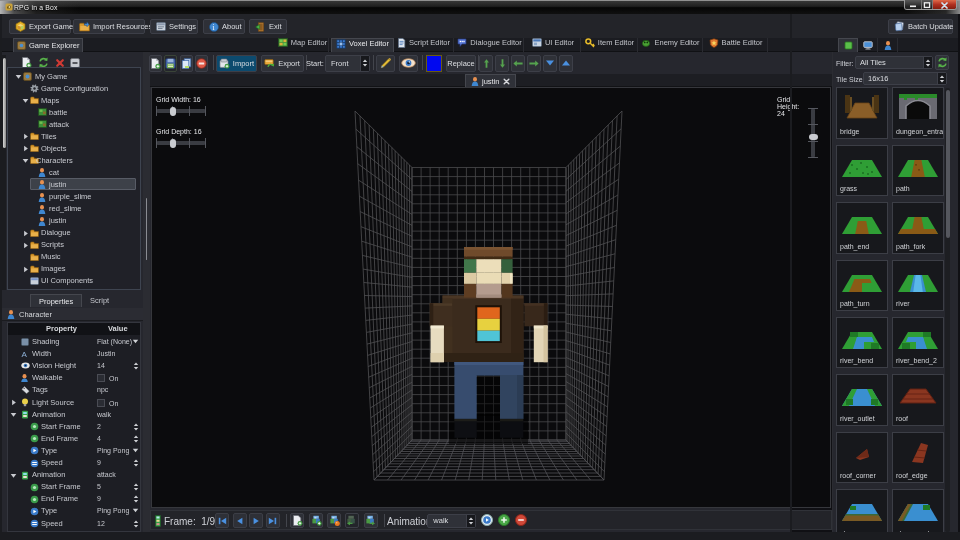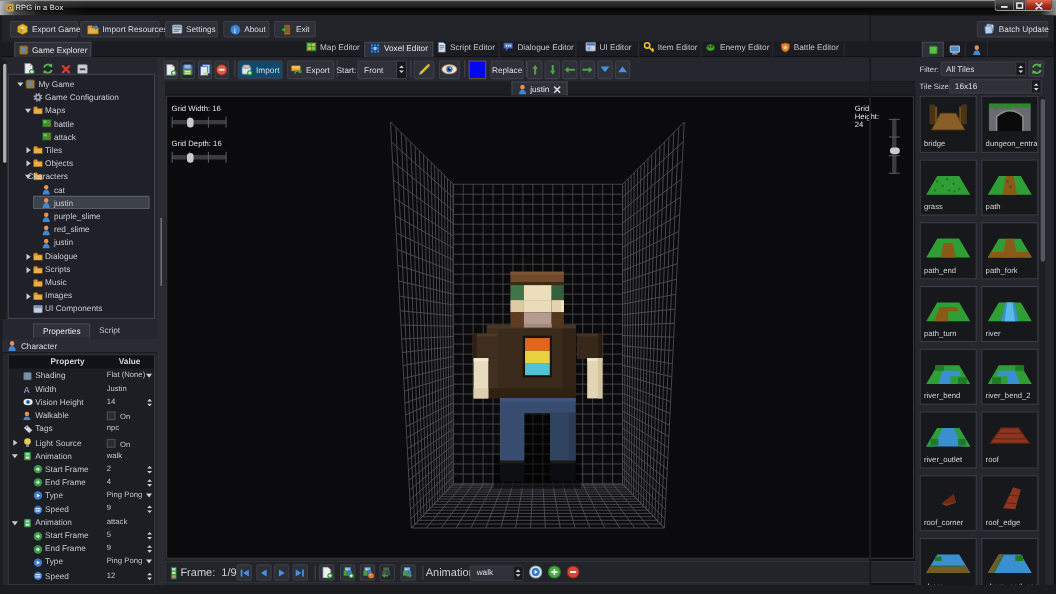--- a/index.html
+++ b/index.html
@@ -360,21 +360,21 @@
             <svg width="7" height="7" viewBox="0 0 7 7">
               <polygon points="0.7,1.9 6.3,1.9 3.5,5.7" fill="#c8cad0"></polygon>
             </svg>
           </span>
           <span class="ti" style="left:21px">
             <svg width="9" height="8" viewBox="0 0 9 8">
               <path d="M0.5 2 L0.5 7.5 L8.5 7.5 L8.5 2.6 L4.5 2.6 L3.78 1 L1.2 1 Z" fill="#d8982c" stroke="#8a5c10" stroke-width="0.6"></path>
               <rect x="1" y="3.4" width="7" height="3.8" fill="#e8b04a"></rect>
             </svg>
           </span>
-          <span class="tl" style="left:16px">Characters</span>
+          <span class="tl" style="left:27px">Characters</span>
         </div>
         <div class="trow" style="top:98.9px">
           <span class="ti" style="left:29px">
             <svg width="8" height="9" viewBox="0 0 8 9">
               <ellipse cx="4.0" cy="2.3" rx="2" ry="2.2" fill="#e89050"></ellipse>
               <path d="M0.7000000000000002 9 Q1.1 4.6 4.0 4.6 Q6.9 4.6 7.3 9 Z" fill="#3f87d0"></path>
             </svg>
           </span>
           <span class="tl" style="left:40px">cat</span>
         </div>

